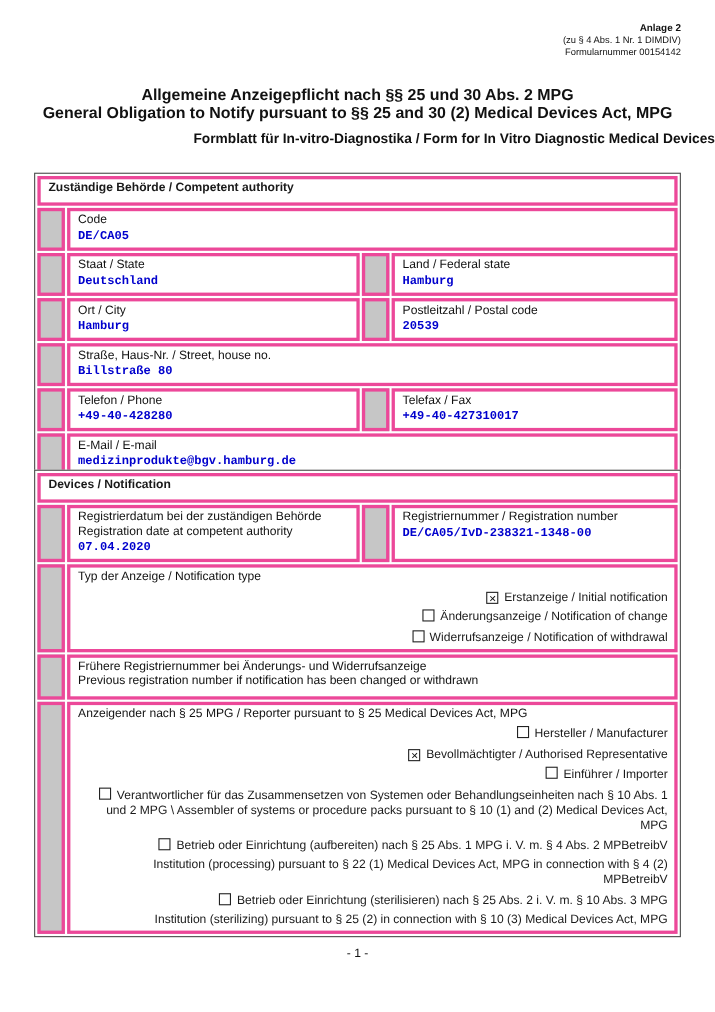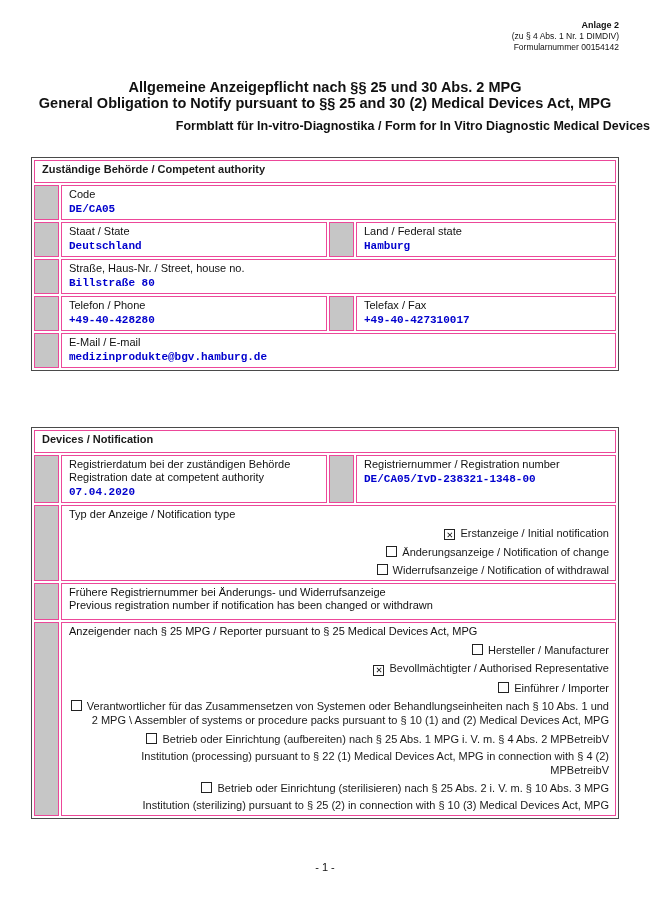--- a/index.html
+++ b/index.html
@@ -13,21 +13,21 @@
   
   .title{position:absolute;top:80px;left:0;width:100%;text-align:center;font-weight:bold;font-size:14.5px;line-height:15.5px;color:#111;}
   .subtitle{position:absolute;top:119px;left:0;width:100%;text-align:right;font-weight:bold;font-size:12.5px;color:#111;}
   
   table.frm{
     position:absolute;left:31px;width:588px;table-layout:fixed;
     border-collapse:separate;border-spacing:2px;border:1px solid #4a4a4a;background:#fff;
   }
   #tbl-authority{top:157px;}
   #tbl-notification{top:427px;}
-  table.frm td{border:1px solid #ec4899;vertical-align:top;padding:2px 6px 3px 7px;font-size:11px;}
+  table.frm td{border:3px solid #ec4899;vertical-align:top;padding:2px 6px 3px 7px;font-size:11px;}
   td.hdr{font-weight:bold;font-size:11.5px;padding:4px 7px;height:16px;}
   td.g{background:#c6c6c6;padding:0;}
   td.c1{height:27px;}
   .lbl{font-size:11px;line-height:13px;color:#111;}
   .val{font-size:11px;line-height:14px;font-weight:bold;color:#0000cd;margin-top:1px;font-family:Liberation Mono, monospace;}
   
   .opt{margin-top:4.5px;line-height:14px;text-align:right;}
   .opt-sub{padding-left:13px;margin-top:3px;line-height:14px;}
   .cb{
     display:inline-flex;align-items:center;justify-content:center;
@@ -80,20 +80,32 @@
         <div class="val">Deutschland</div>
       </td>
       <td class="g"></td>
       <td class="c1">
         <div class="lbl">Land / Federal state</div>
         <div class="val">Hamburg</div>
       </td>
     </tr>
     <tr>
       <td class="g"></td>
+      <td class="c1">
+        <div class="lbl">Ort / City</div>
+        <div class="val">Hamburg</div>
+      </td>
+      <td class="g"></td>
+      <td class="c1">
+        <div class="lbl">Postleitzahl / Postal code</div>
+        <div class="val">20539</div>
+      </td>
+    </tr>
+    <tr>
+      <td class="g"></td>
       <td class="c1" colspan="3">
         <div class="lbl">Straße, Haus-Nr. / Street, house no.</div>
         <div class="val">Billstraße 80</div>
       </td>
     </tr>
     <tr>
       <td class="g"></td>
       <td class="c1">
         <div class="lbl">Telefon / Phone</div>
         <div class="val">+49-40-428280</div>

